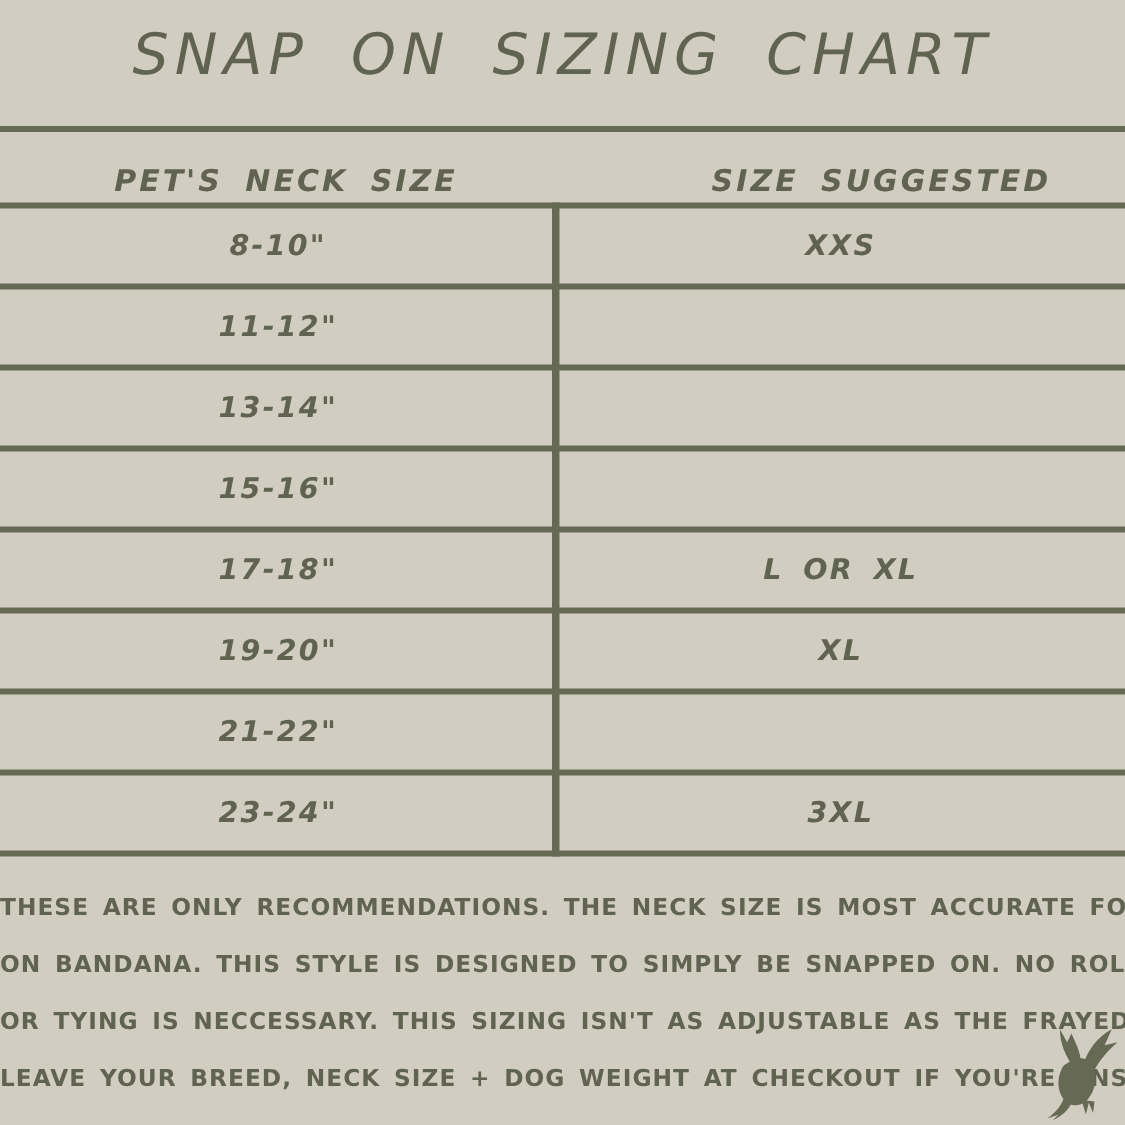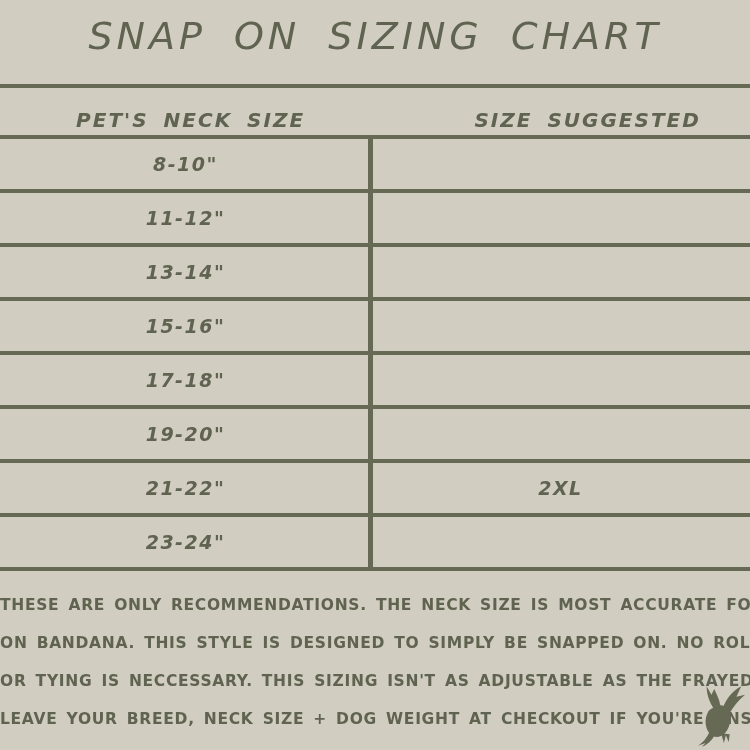--- a/index.html
+++ b/index.html
@@ -96,42 +96,45 @@
   <div class="header-row">
     <div class="header-cell left">PET'S NECK SIZE</div>
     <div class="header-cell right">SIZE SUGGESTED</div>
   </div>
 
   <div class="hr hr-header"></div>
 
   <div class="table-body">
     <div class="table-row">
       <div class="cell neck">8-10"</div>
+      <div class="cell size">XXS</div>
     </div>
     <div class="table-row">
       <div class="cell neck">11-12"</div>
     </div>
     <div class="table-row">
       <div class="cell neck">13-14"</div>
     </div>
     <div class="table-row">
       <div class="cell neck">15-16"</div>
     </div>
     <div class="table-row">
       <div class="cell neck">17-18"</div>
+      <div class="cell size">L OR XL</div>
     </div>
     <div class="table-row">
       <div class="cell neck">19-20"</div>
+      <div class="cell size">XL</div>
     </div>
     <div class="table-row">
       <div class="cell neck">21-22"</div>
-      <div class="cell size">2XL</div>
     </div>
     <div class="table-row">
       <div class="cell neck">23-24"</div>
+      <div class="cell size">3XL</div>
     </div>
   </div>
 
   <div class="vline"></div>
 
   <div class="footer">
     <div class="footer-line">THESE ARE ONLY RECOMMENDATIONS. THE NECK SIZE IS MOST ACCURATE FOR A SNAP</div>
     <div class="footer-line">ON BANDANA. THIS STYLE IS DESIGNED TO SIMPLY BE SNAPPED ON. NO ROLLING</div>
     <div class="footer-line">OR TYING IS NECCESSARY. THIS SIZING ISN'T AS ADJUSTABLE AS THE FRAYED STYLE.</div>
     <div class="footer-line">LEAVE YOUR BREED, NECK SIZE + DOG WEIGHT AT CHECKOUT IF YOU'RE UNSURE.</div>

